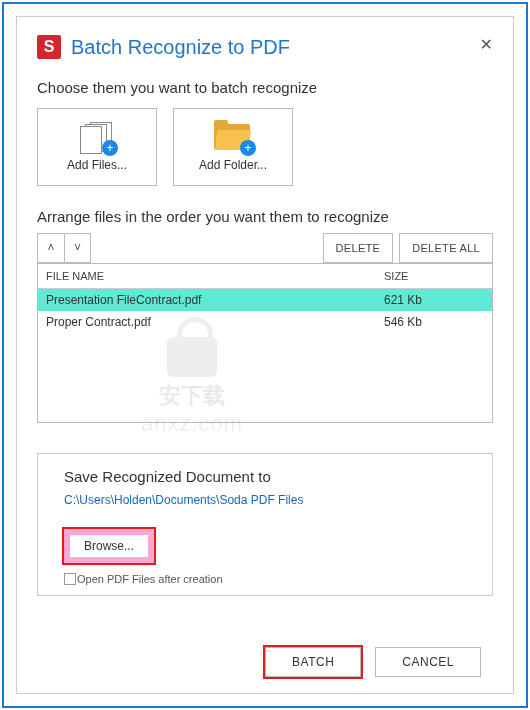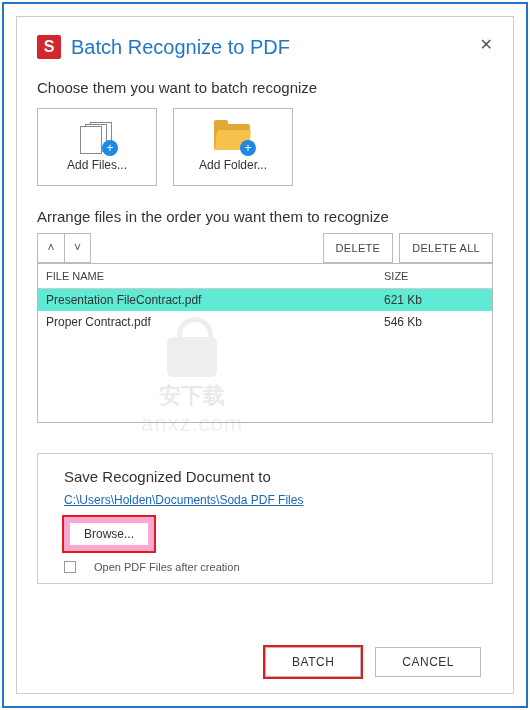--- a/index.html
+++ b/index.html
@@ -186,38 +186,37 @@
   padding: 14px 14px 10px 26px;
 }
 .save-label {
   font-size: 15px;
   color: #333;
   margin-bottom: 8px;
 }
 .save-path {
   color: #1a66b8;
   font-size: 12px;
-  margin-bottom: 10px;
-  text-decoration: underline;
+  margin-bottom: 22px;
 }
 .browse-btn {
   border: 6px solid #f9a8d4;
   outline: 2px solid #e21b1b;
   outline-offset: 0;
   padding: 4px 14px;
   font-size: 12px;
   color: #333;
   cursor: pointer;
   display: inline-block;
   margin-bottom: 10px;
 }
 .check-row {
   display: flex;
   align-items: center;
-  gap: 18px;
+  gap: 1px;
   font-size: 11px;
   color: #555;
 }
 .check-box {
   width: 12px; height: 12px;
   border: 1px solid #999;
 }
 .footer {
   position: absolute;
   right: 32px;

